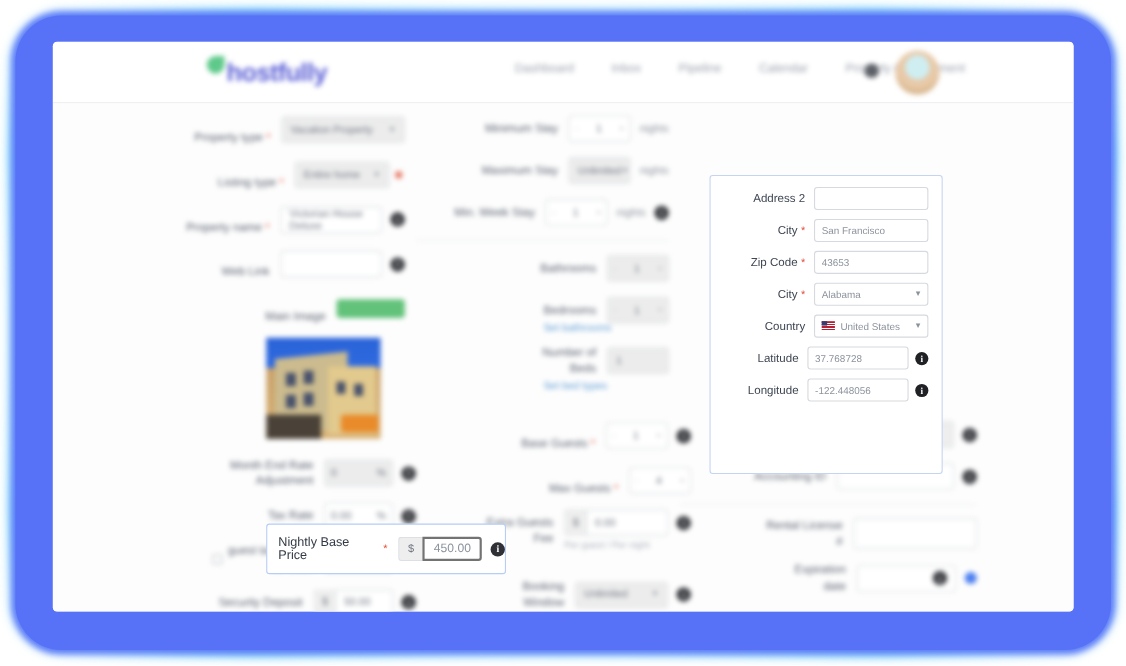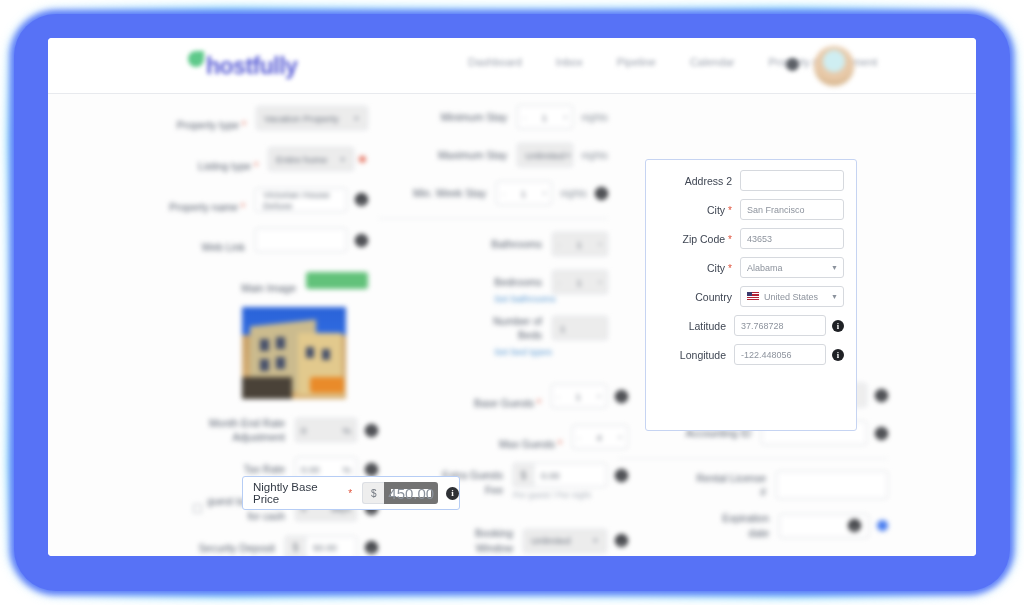--- a/index.html
+++ b/index.html
@@ -203,21 +203,21 @@
   .thumb .dark {
     position: absolute; left: 0px; bottom: 0px;
     width: 50px; height: 22px;
     background: #4a4238;
   }
 
   
   .highlight-box {
     position: absolute;
     left: 194px; top: 382px;
-    width: 218px; height: 34px;
+    width: 218px; height: 46px;
     border: 1px solid #b6cdf5;
     border-radius: 3px;
     background: #ffffff;
     display: flex; align-items: center;
     padding-left: 10px;
     z-index: 5;
   }
   .hl-label { font-size: 11.5px; color: #333a45; font-weight: normal; }
   .price-input {
     display: flex; align-items: center; margin-left: 10px;
@@ -226,24 +226,24 @@
     width: 22px; height: 22px;
     background: #eeeeee;
     border: 1px solid #dcdfe4;
     border-right: none;
     border-radius: 3px 0 0 3px;
     display: flex; align-items: center; justify-content: center;
     font-size: 10px; color: #70767f;
   }
   .price-field {
     width: 54px; height: 22px;
-    border: 7px solid #737373;
+    border: 2px solid #737373;
     border-radius: 0 3px 3px 0;
     display: flex; align-items: center; justify-content: center;
-    font-size: 15px; color: #8b929c;
+    font-size: 11px; color: #8b929c;
   }
 
   
   .address-panel {
     position: absolute;
     left: 597px; top: 65px;
     width: 212px; height: 272px;
     border: 1px solid #c6d4f2;
     border-radius: 3px;
     background: #ffffff;

